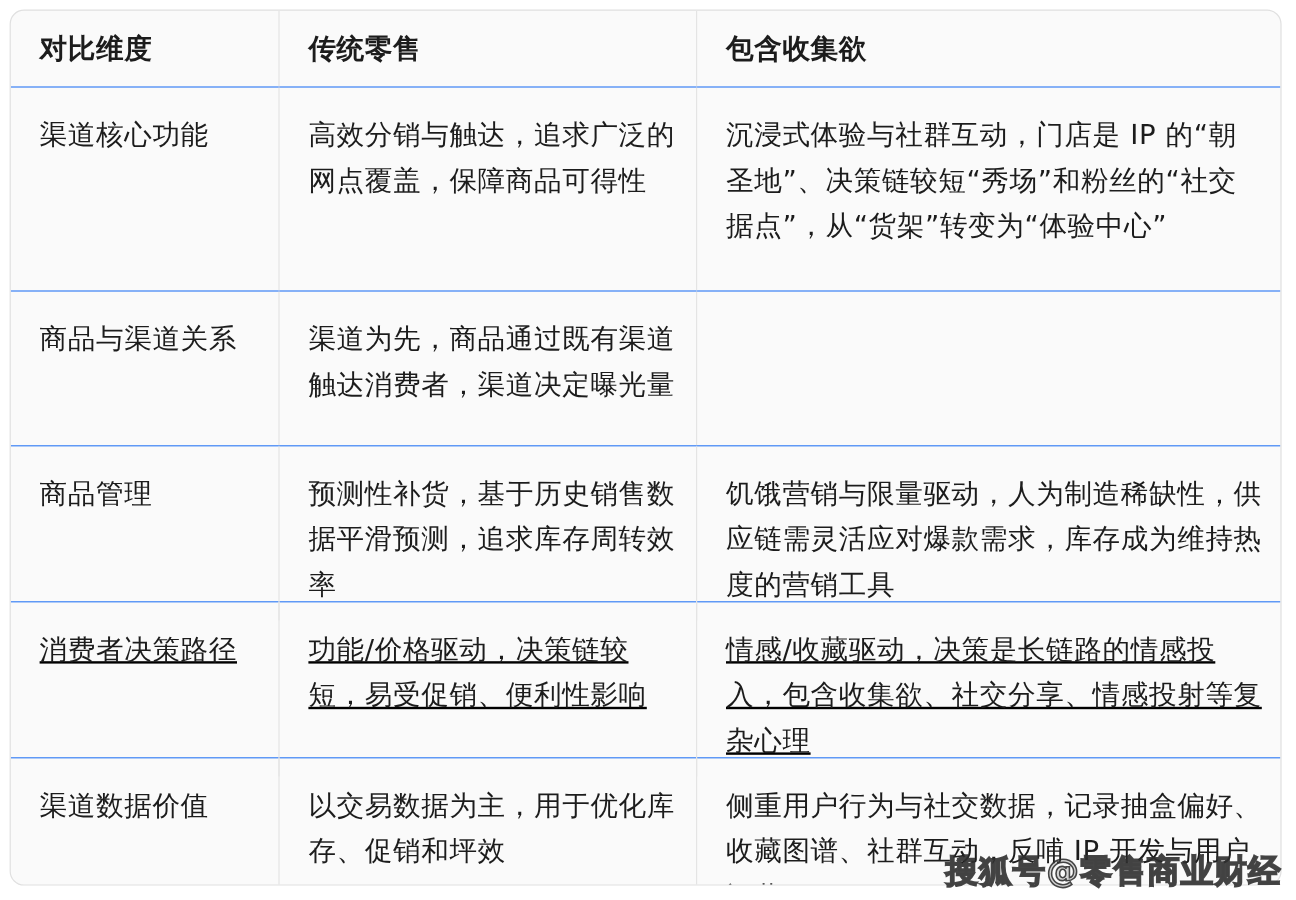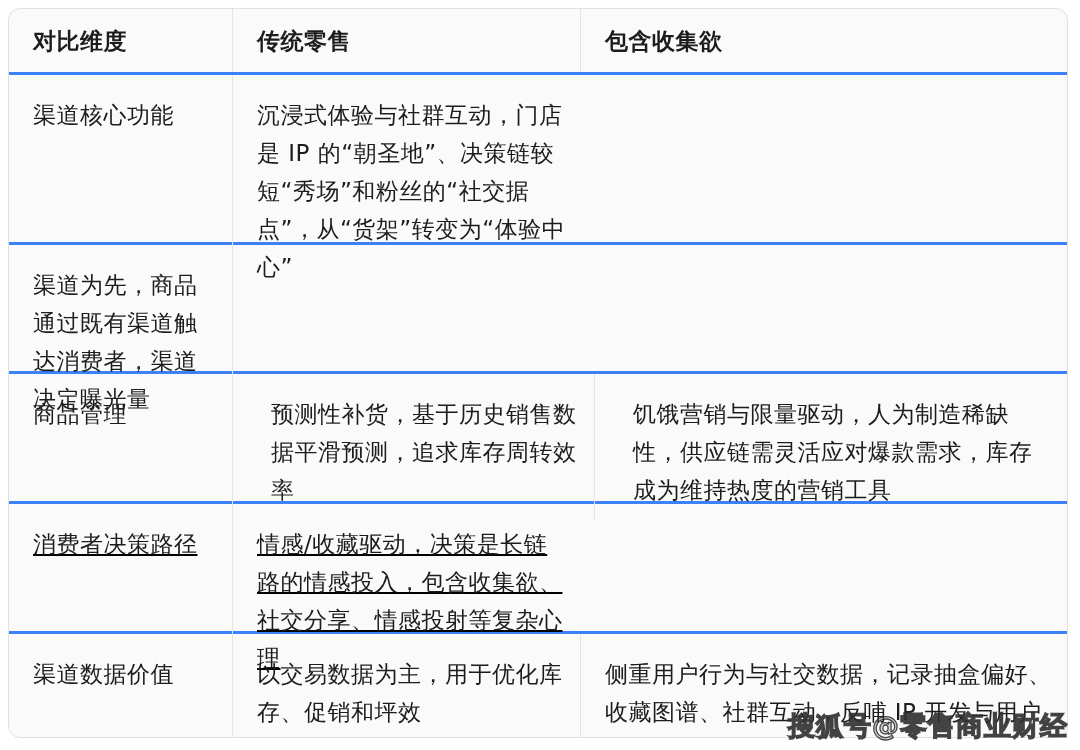--- a/index.html
+++ b/index.html
@@ -19,40 +19,40 @@
     left: 8px; top: 8px;
     width: 1060px; height: 730px;
     background: #fafafa;
     border: 1px solid #e0e0e0;
     border-radius: 12px;
     overflow: hidden;
   }
   .t-row {
     display: grid;
     grid-template-columns: 224px 348px 1fr;
-    border-top: 3px solid #3b82f6;
+    border-top: 1px solid #3b82f6;
   }
   .t-row:first-child { border-top: none; }
   .cell {
     padding: 21px 13px 10px 24px;
     font-size: 23px;
     line-height: 38px;
     color: #1c1c1c;
     letter-spacing: 0.5px;
   }
   .cell.divider { border-right: 1px solid #e4e4e4; }
   .header-row .cell {
     padding-top: 13px;
     padding-bottom: 12px;
     font-weight: 700;
     font-size: 23px;
   }
   .row-h1 { height: 170px; }
   .row-h2 { height: 129px; }
-  .row-h3 { height: 130px; gap: 14px; }
+  .row-h3 { height: 130px; }
   .row-h4 { height: 130px; text-decoration: underline; }
   .row-h5 { height: 117px; }
   .watermark {
     position: absolute;
     right: 12px; bottom: 6px;
     font-size: 27px;
     font-weight: 700;
     letter-spacing: 1px;
     color: rgba(110, 110, 110, 0.28);
     -webkit-text-stroke: 1.3px rgba(45, 45, 45, 0.88);
@@ -66,35 +66,38 @@
   <div class="card">
 
     <div class="t-row header-row">
       <div class="cell divider">对比维度</div>
       <div class="cell divider">传统零售</div>
       <div class="cell">包含收集欲</div>
     </div>
 
     <div class="t-row row-h1">
       <div class="cell divider">渠道核心功能</div>
+      <div class="cell divider">高效分销与触达，追求广泛的网点覆盖，保障商品可得性</div>
       <div class="cell">沉浸式体验与社群互动，门店是 IP 的“朝圣地”、决策链较短“秀场”和粉丝的“社交据点”，从“货架”转变为“体验中心”</div>
     </div>
 
     <div class="t-row row-h2">
+      <div class="cell divider">商品与渠道关系</div>
       <div class="cell divider">渠道为先，商品通过既有渠道触达消费者，渠道决定曝光量</div>
     </div>
 
     <div class="t-row row-h3">
       <div class="cell divider">商品管理</div>
       <div class="cell divider">预测性补货，基于历史销售数据平滑预测，追求库存周转效率</div>
       <div class="cell">饥饿营销与限量驱动，人为制造稀缺性，供应链需灵活应对爆款需求，库存成为维持热度的营销工具</div>
     </div>
 
     <div class="t-row row-h4">
       <div class="cell divider">消费者决策路径</div>
+      <div class="cell divider">功能/价格驱动，决策链较短，易受促销、便利性影响</div>
       <div class="cell">情感/收藏驱动，决策是长链路的情感投入，包含收集欲、社交分享、情感投射等复杂心理</div>
     </div>
 
     <div class="t-row row-h5">
       <div class="cell divider">渠道数据价值</div>
       <div class="cell divider">以交易数据为主，用于优化库存、促销和坪效</div>
       <div class="cell">侧重用户行为与社交数据，记录抽盒偏好、收藏图谱、社群互动，反哺 IP 开发与用户运营</div>
     </div>
 
   </div>

